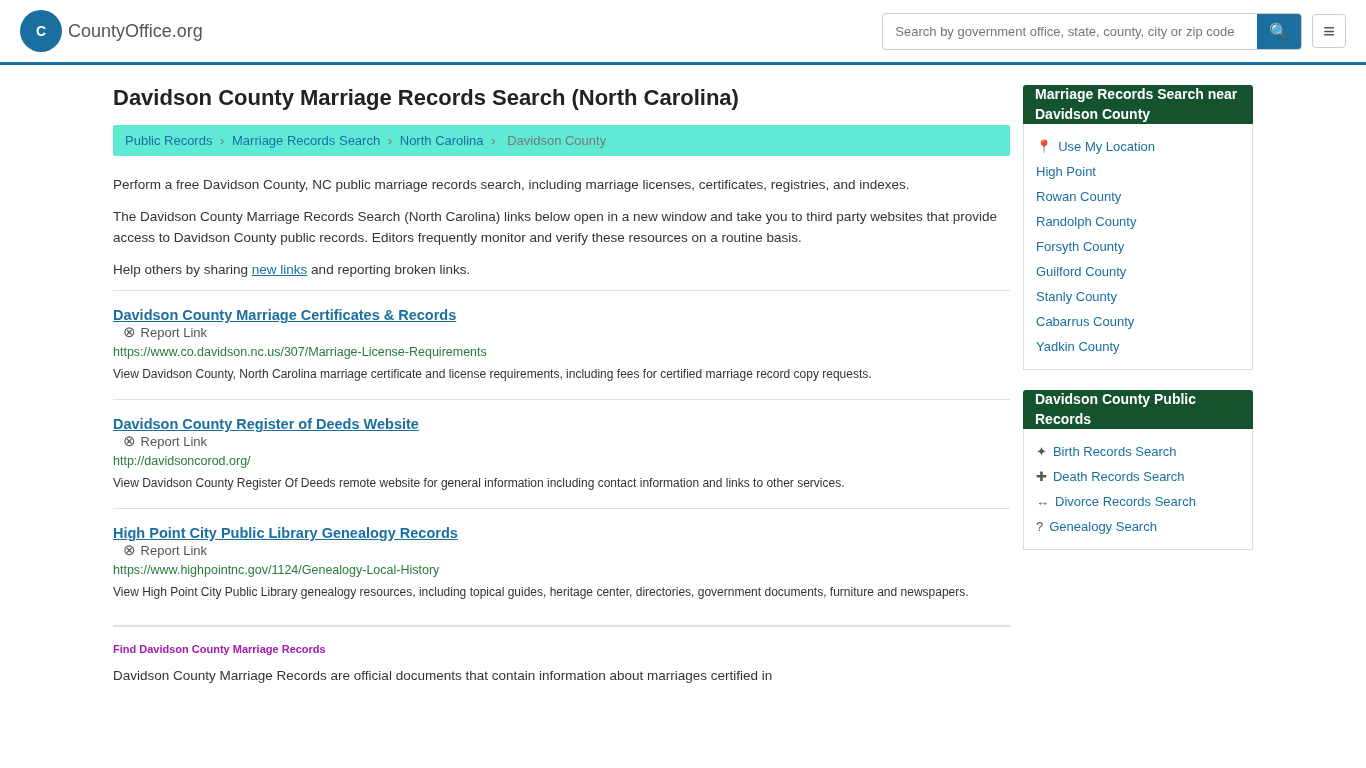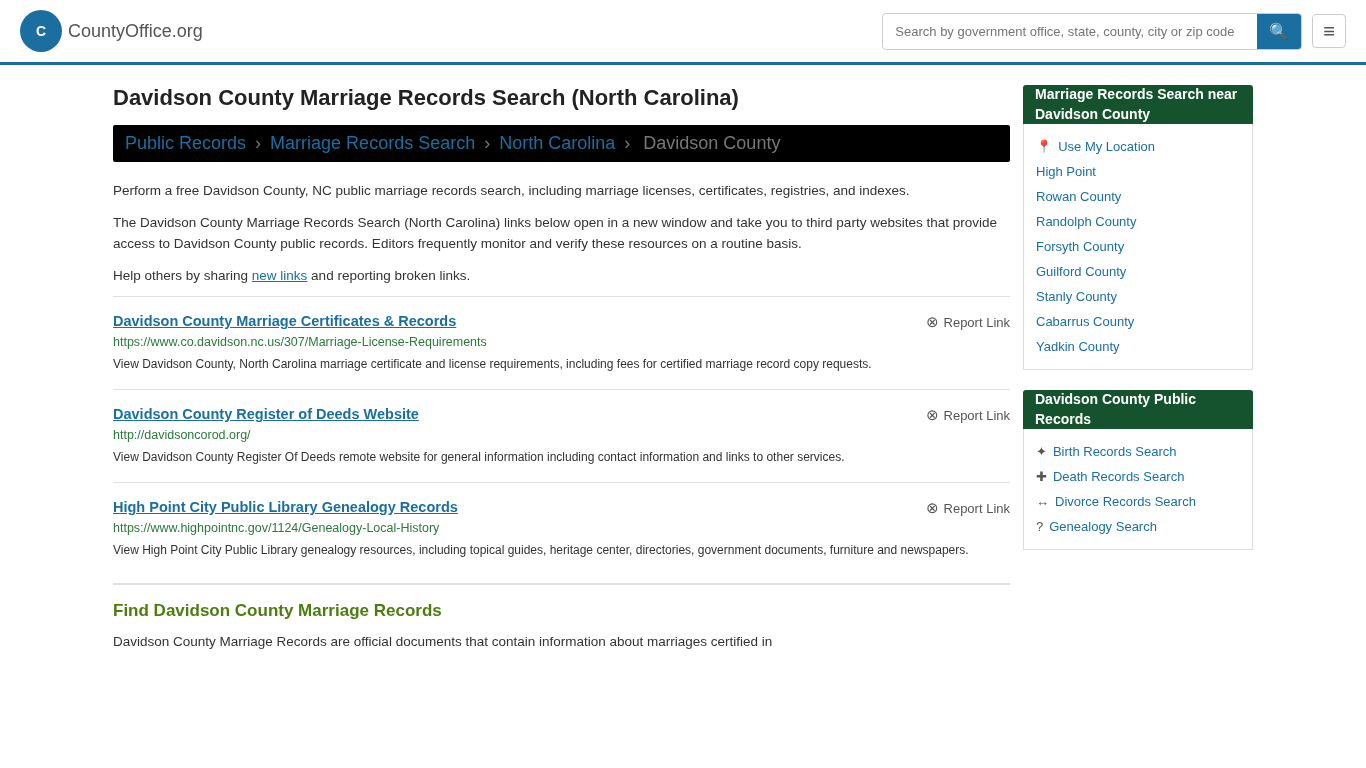--- a/index.html
+++ b/index.html
@@ -96,23 +96,23 @@
     
     .page-title {
       font-size: 22px;
       font-weight: bold;
       color: #222;
       margin-bottom: 14px;
     }
 
     
     .breadcrumb {
-      background: #000000;
+      background: #5eead4;
       padding: 8px 12px;
-      font-size: 18px;
+      font-size: 13px;
       color: #555;
       margin-bottom: 18px;
       border-radius: 2px;
     }
     .breadcrumb a {
       color: #1a6fa0;
       text-decoration: none;
     }
     .breadcrumb span { color: #777; margin: 0 4px; }
 
@@ -130,20 +130,21 @@
 
     
     .record-item {
       border-top: 1px solid #e0e0e0;
       padding: 16px 0;
     }
     .record-item-header {
       display: flex;
       justify-content: space-between;
       align-items: flex-start;
+      flex-direction: column;
     }
     .record-title {
       font-size: 14.5px;
       font-weight: bold;
       color: #1a6fa0;
       text-decoration: underline;
       cursor: pointer;
     }
     .report-link {
       display: flex;
@@ -162,23 +163,23 @@
       margin: 4px 0 6px 0;
     }
     .record-desc {
       font-size: 12px;
       color: #333;
       line-height: 1.5;
     }
 
     
     .section-heading {
-      font-size: 17px;
-      font-weight: bold;
-      color: #4d7c0f;
+      font-size: 11px;
+      font-weight: bold;
+      color: #a21caf;
       border-top: 2px solid #e0e0e0;
       padding-top: 16px;
       margin-top: 8px;
       margin-bottom: 10px;
     }
 
     
     .sidebar-box {
       margin-bottom: 20px;
     }

